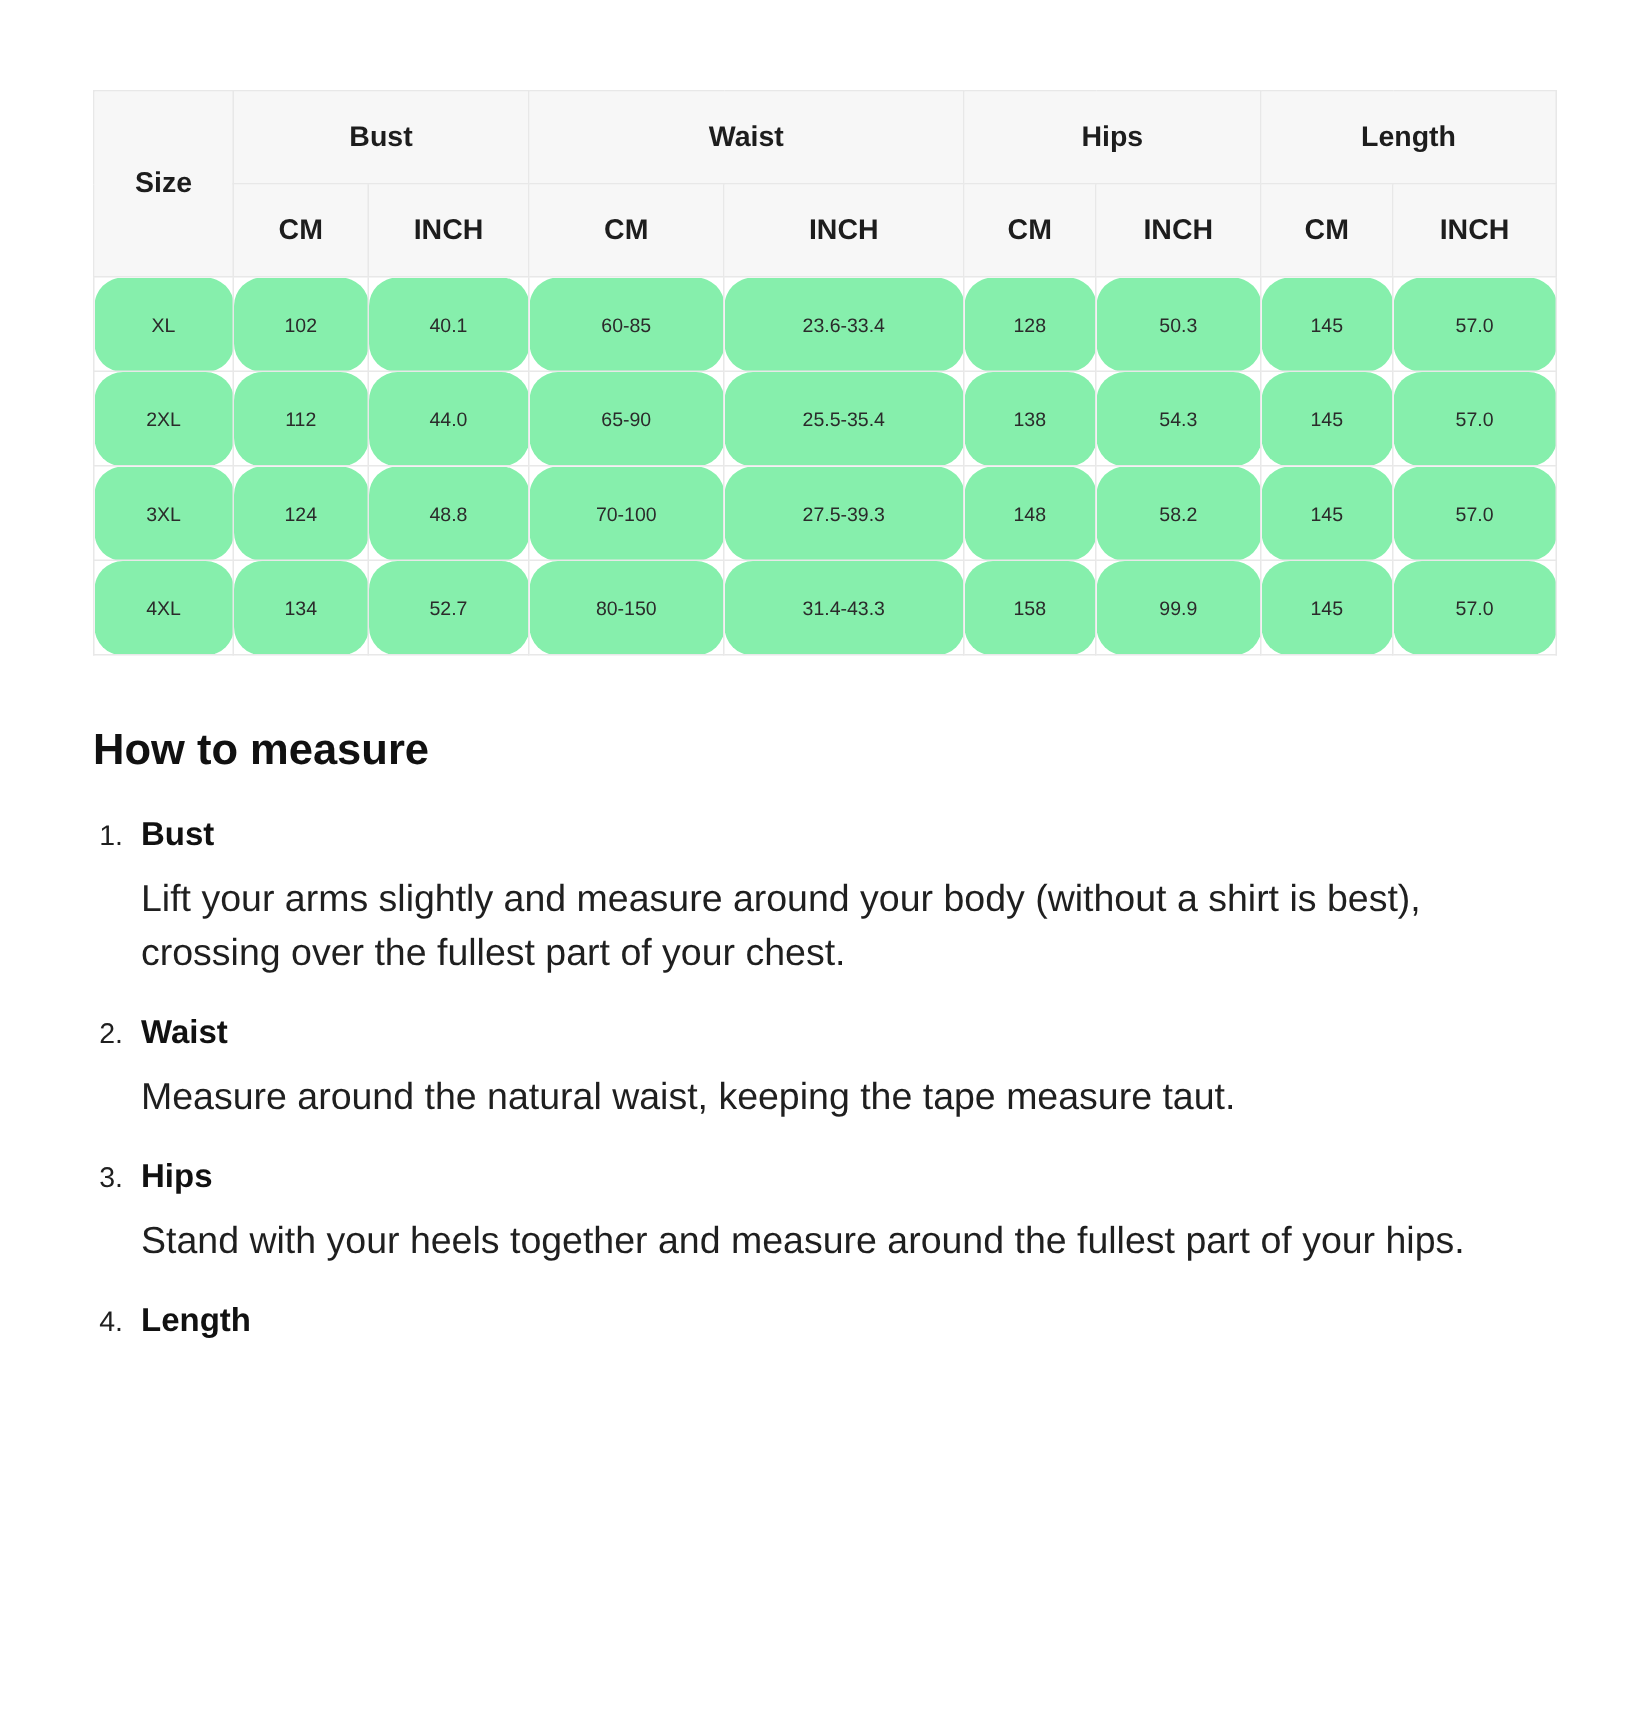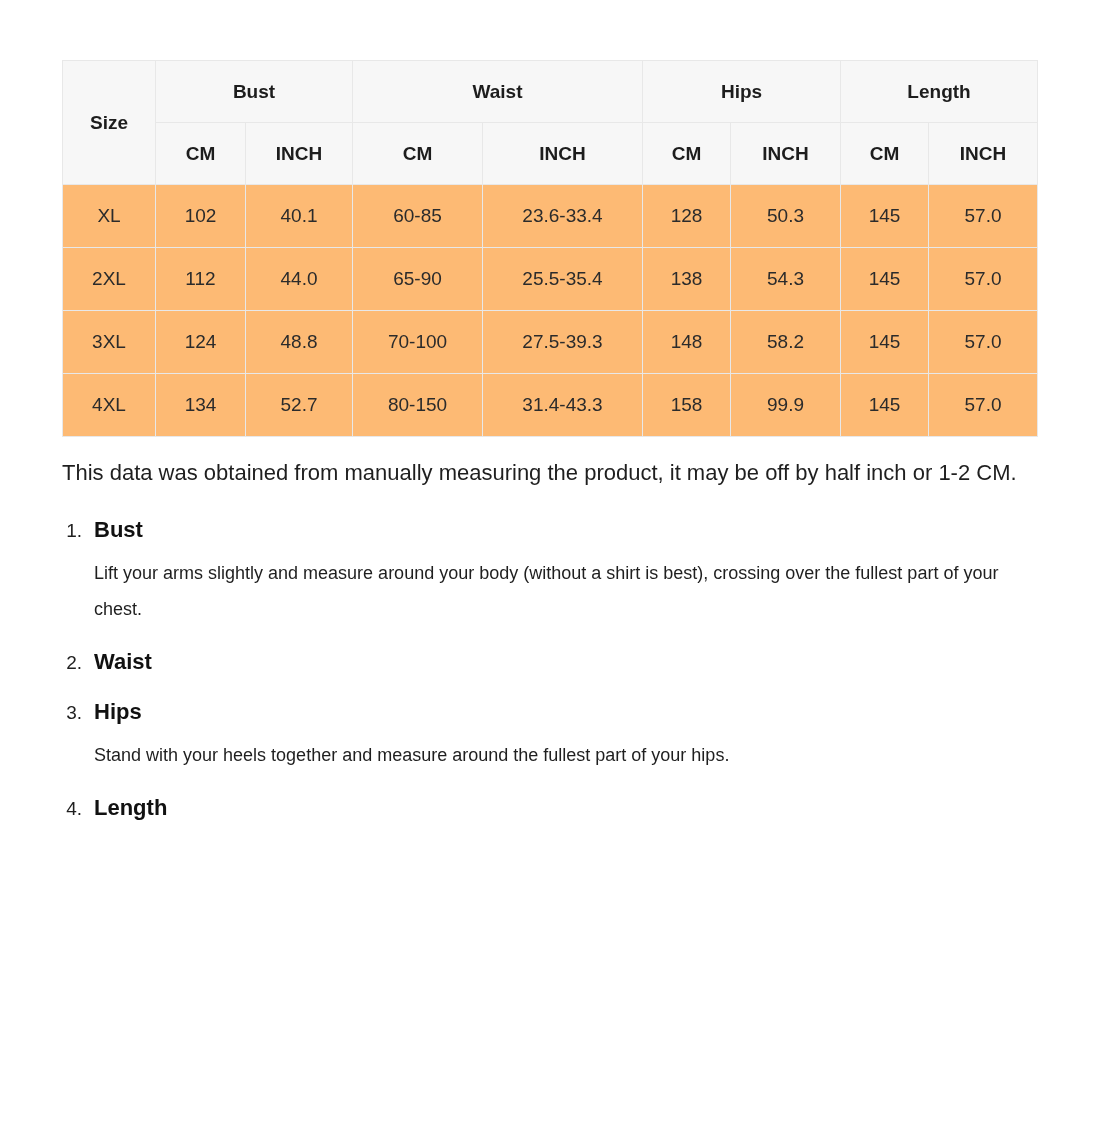--- a/index.html
+++ b/index.html
@@ -30,25 +30,26 @@
     overflow: hidden;
   }
   .size-table thead th {
     background: #f7f7f7;
     font-weight: bold;
     font-size: 19px;
     color: #1d1d1d;
     height: 62px;
   }
   .size-table tbody td {
-    background: #fdba74;
-    font-size: 19px;
+    background: #86efac;
+    font-size: 13px;
     font-weight: normal;
     color: #2b2b2b;
     height: 63px;
+    border-radius: 19px;
   }
 
   
   .howto-title {
     margin: 46px 0 0 0;
     font-size: 29px;
     line-height: 34px;
     font-weight: bold;
     color: #111111;
   }
@@ -76,21 +77,21 @@
   }
   .item-title {
     margin-left: 12px;
     font-size: 22px;
     line-height: 30px;
     font-weight: bold;
     color: #111111;
   }
   .item-desc {
     margin: 10px 0 4px 32px;
-    font-size: 18px;
+    font-size: 25px;
     line-height: 36px;
     color: #1f1f1f;
     max-width: 944px;
   }
 </style>
 </head>
 <body>
 
 <div class="page">
 
@@ -166,38 +167,39 @@
         <td>80-150</td>
         <td>31.4-43.3</td>
         <td>158</td>
         <td>99.9</td>
         <td>145</td>
         <td>57.0</td>
       </tr>
     </tbody>
   </table>
 
-
-  <p class="howto-intro">This data was obtained from manually measuring the product, it may be off by half inch or 1-2 CM.</p>
+  <h2 class="howto-title">How to measure</h2>
+
 
   <div class="measure-list">
 
     <div class="measure-item">
       <div class="item-head">
         <span class="item-number">1.</span>
         <span class="item-title">Bust</span>
       </div>
       <p class="item-desc">Lift your arms slightly and measure around your body (without a shirt is best), crossing over the fullest part of your chest.</p>
     </div>
 
     <div class="measure-item">
       <div class="item-head">
         <span class="item-number">2.</span>
         <span class="item-title">Waist</span>
       </div>
+      <p class="item-desc">Measure around the natural waist, keeping the tape measure taut.</p>
     </div>
 
     <div class="measure-item">
       <div class="item-head">
         <span class="item-number">3.</span>
         <span class="item-title">Hips</span>
       </div>
       <p class="item-desc">Stand with your heels together and measure around the fullest part of your hips.</p>
     </div>
 

